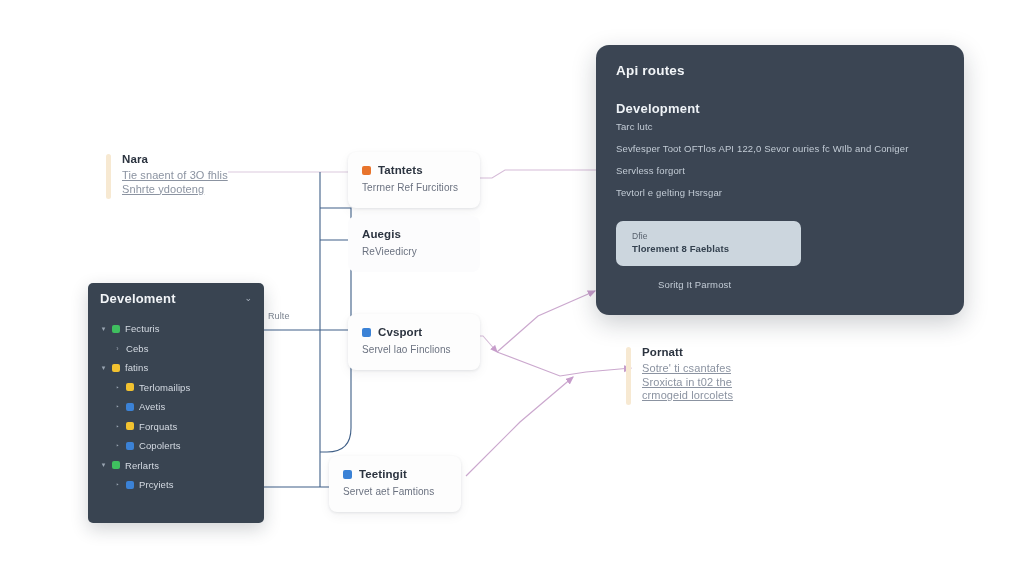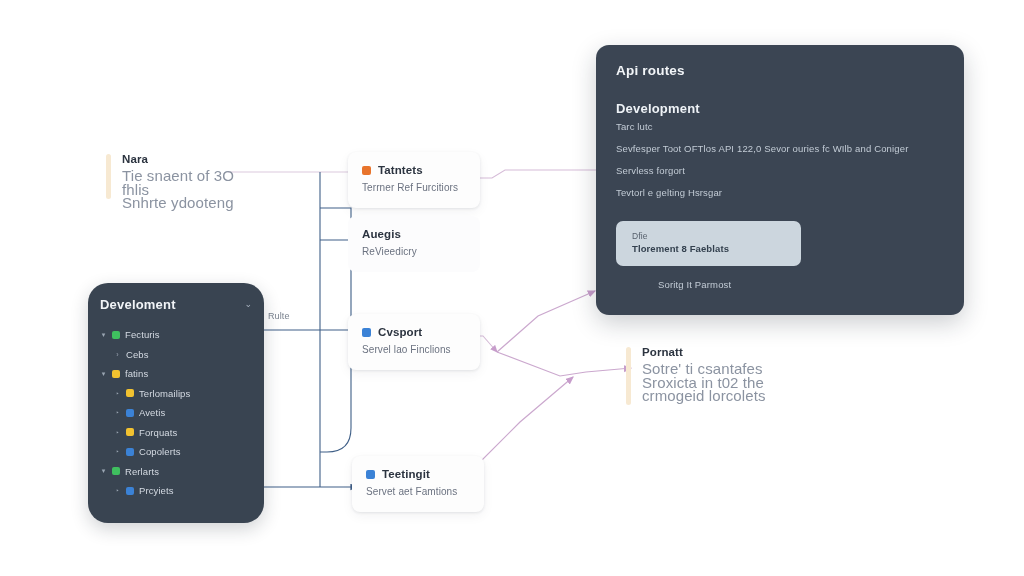--- a/index.html
+++ b/index.html
@@ -65,34 +65,35 @@
     width: 5px;
     border-radius: 3px;
     background: #f7e9d2;
   }
   .accent-title {
     font-size: 11.5px; font-weight: bold;
     color: #2c3440; line-height: 15px;
     letter-spacing: .1px;
   }
   .accent-sub {
-    font-size: 15px; color: #8b93a1;
+    font-size: 11px; color: #8b93a1;
     line-height: 13.5px; margin-top: 2px;
     letter-spacing: .1px;
+    text-decoration: underline;
   }
 
   
   #sidebar {
     position: absolute;
     left: 88px; top: 283px;
     width: 176px; height: 240px;
     background: #394451;
-    border-radius: 20px;
+    border-radius: 5px;
     box-shadow: 0 6px 18px rgba(25,33,45,.20);
-    padding: 14px 12px 10px 12px;
+    padding: 8px 12px 10px 12px;
     overflow: hidden;
   }
   #sidebar-head {
     display: flex; align-items: center; justify-content: space-between;
     margin-bottom: 13px;
   }
   #sidebar-head .t {
     font-size: 13px; font-weight: bold; color: #f1f4f7;
     letter-spacing: .2px;
   }
@@ -220,21 +221,21 @@
   </div>
 
   <div class="node" style="left:348px; top:314px; width:132px;">
     <div class="node-title">
       <span class="sq" style="background:#3b82d6;"></span>
       <span>Cvsport</span>
     </div>
     <div class="node-sub">Servel lao Finclions</div>
   </div>
 
-  <div class="node" style="left:352px; top:456px; width:132px;">
+  <div class="node" style="left:329px; top:456px; width:132px;">
     <div class="node-title">
       <span class="sq" style="background:#3b82d6;"></span>
       <span>Teetingit</span>
     </div>
     <div class="node-sub">Servet aet Famtions</div>
   </div>
 
   <div class="edge-label" style="left:266px; top:311px;">Rulte</div>
 
   <div id="sidebar">

